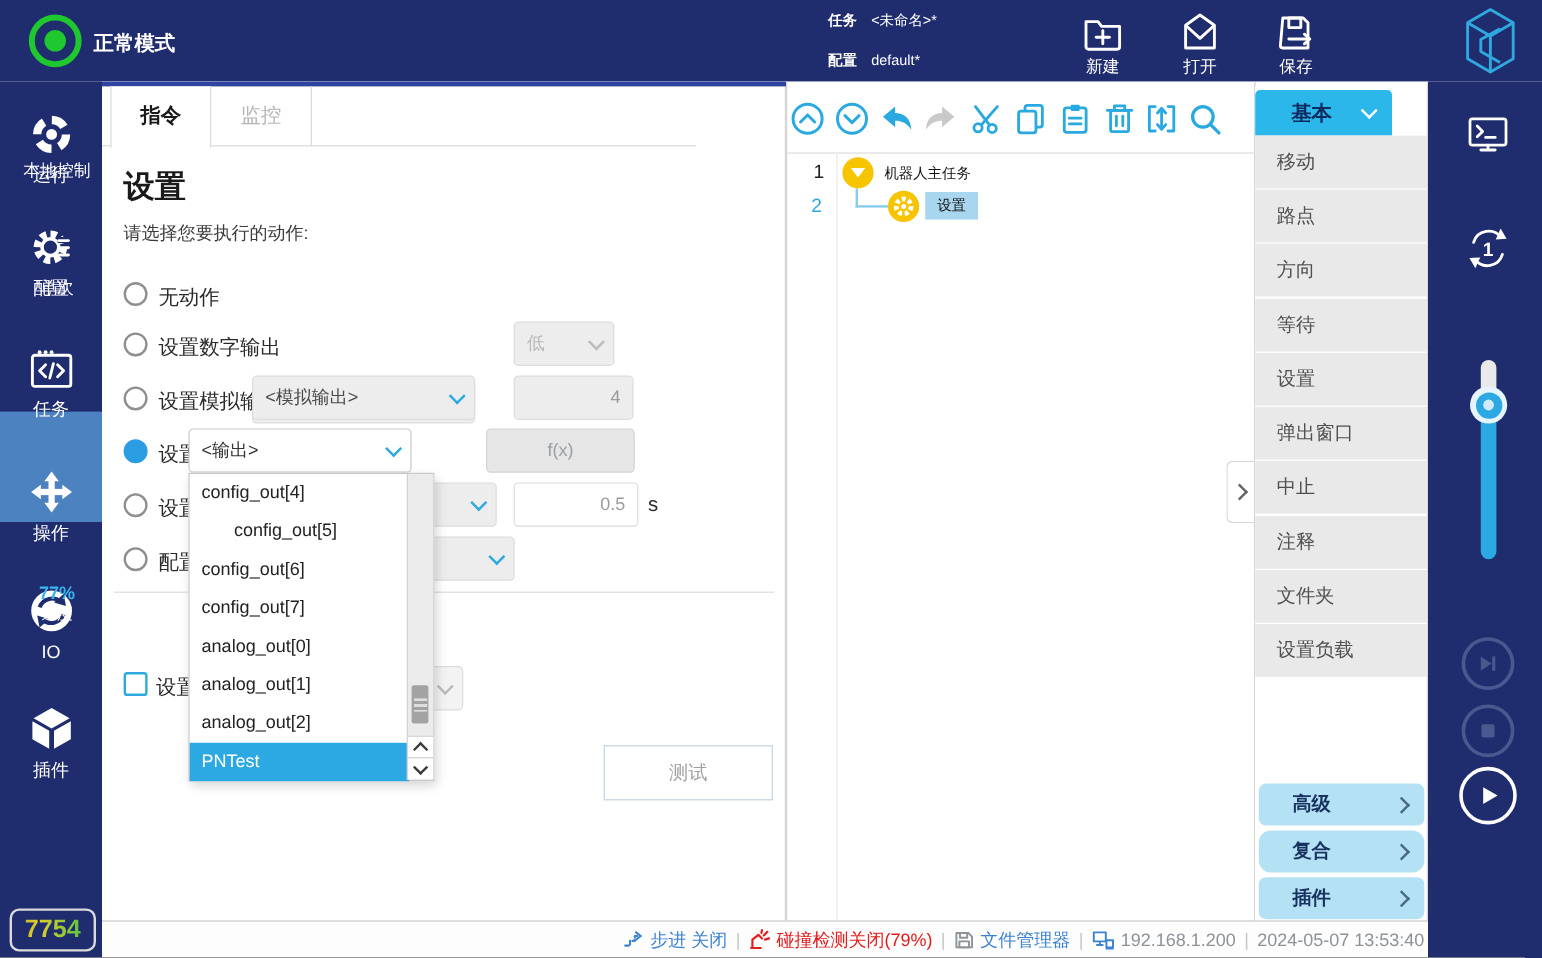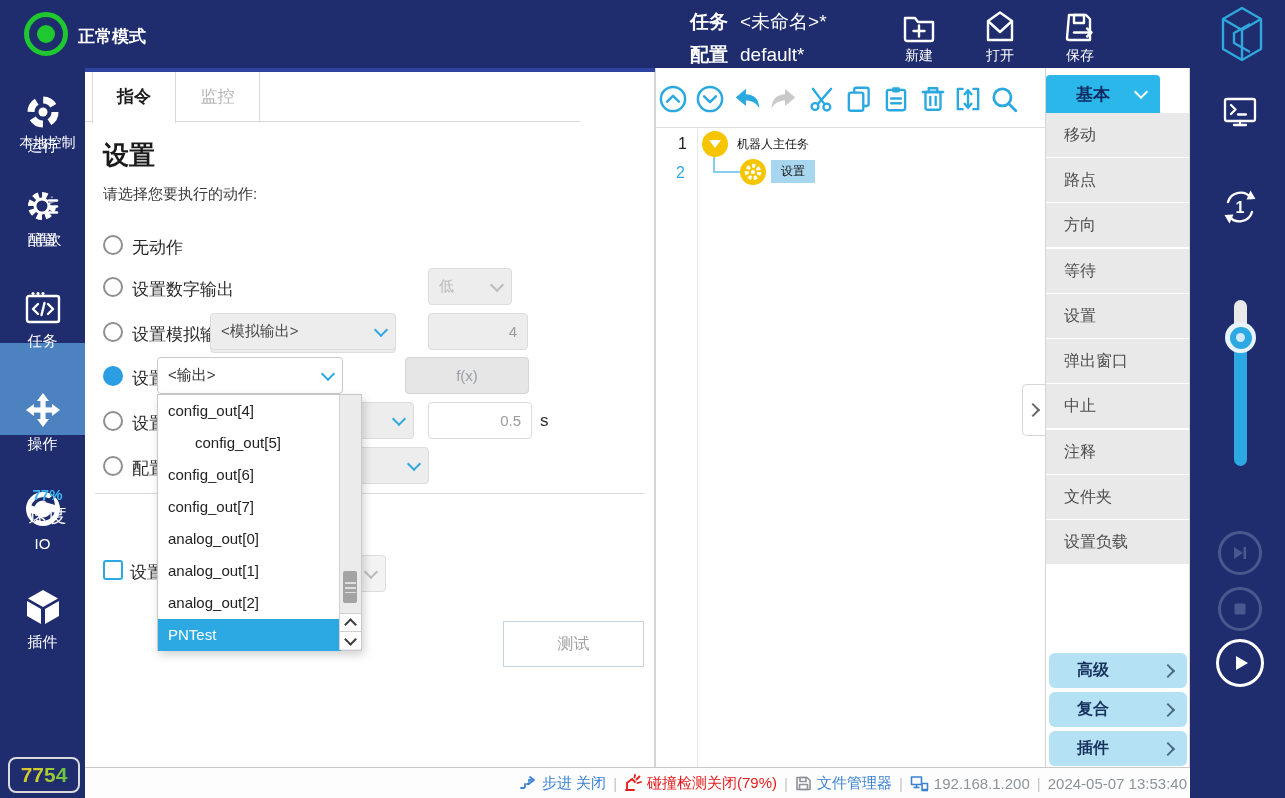--- a/index.html
+++ b/index.html
@@ -5,21 +5,21 @@
   html,body{margin:0;padding:0;background:#333;}
   .stage{position:relative;width:1285px;height:798px;background:#ffffff;overflow:hidden;
          font-family:"Liberation Sans","DejaVu Sans",sans-serif;}
   .abs{position:absolute;}
   
   .topbar{position:absolute;left:0;top:0;width:1285px;height:68px;background:#1f2c6e;color:#fff;}
   .status-ring{position:absolute;left:24px;top:12px;width:44px;height:44px;border:5px solid #1ec82e;
                border-radius:50%;box-sizing:border-box;display:flex;align-items:center;justify-content:center;}
   .status-dot{width:18px;height:18px;border-radius:50%;background:#1ec82e;}
   .mode{position:absolute;left:78px;top:25px;font-size:17px;font-weight:bold;}
-  .tb-kv{position:absolute;left:690px;font-size:19px;white-space:nowrap;}
+  .tb-kv{position:absolute;left:690px;font-size:12px;white-space:nowrap;}
   .tb-kv .k{font-weight:bold;margin-right:12px;}
   .tb-btn{position:absolute;top:8px;width:62px;text-align:center;color:#fff;cursor:pointer;}
   .tb-btn svg{display:block;margin:0 auto;}
   .tb-btn .lb{font-size:14px;margin-top:1px;}
   
   .lsb{position:absolute;left:0;top:68px;width:85px;height:730px;background:#1f2c6e;}
   .nav{position:absolute;left:0;width:85px;display:flex;flex-direction:column;align-items:center;gap:7px;
        color:#fff;cursor:pointer;}
   .nav .nav-lb{font-size:15px;}
   .nav-active{position:absolute;left:0;top:275px;width:85px;height:92px;background:#4d82c1;}
@@ -437,21 +437,21 @@
   <div class="cmditem" style="top:339px;">弹出窗口</div>
   <div class="cmditem" style="top:384px;">中止</div>
   <div class="cmditem" style="top:430px;">注释</div>
   <div class="cmditem" style="top:475px;">文件夹</div>
   <div class="cmditem" style="top:520px;">设置负载</div>
 
   <div class="cmdgroup" style="top:653px;gap:39px;">
     <div class="t">高级</div>
     <div class="chev-right"></div>
   </div>
-  <div class="cmdgroup" style="top:692px;">
+  <div class="cmdgroup" style="top:692px;border-radius:10px;">
     <div class="t">复合</div>
     <div class="chev-right"></div>
   </div>
   <div class="cmdgroup" style="top:731px;">
     <div class="t">插件</div>
     <div class="chev-right"></div>
   </div>
 
   <div class="rsb"></div>
 
@@ -475,21 +475,21 @@
 
   <div class="slider-track-top"></div>
   <div class="slider-track-bot"></div>
   <div class="slider-handle">
     <div class="mid">
         <div class="core"></div>
       </div>
   </div>
 
   <div class="speedpct">77%</div>
-  <div class="rsb-lb" style="top:503px;font-size:19px;">速度</div>
+  <div class="rsb-lb" style="top:503px;font-size:13px;">速度</div>
 
   <div class="cbtn cbtn-dim" style="left:1218px;top:531px;width:44px;height:44px;">
     <svg width="22" height="22" viewBox="0 0 22 22">
       <polygon points="5,5 14,11 5,17" fill="#49598f"></polygon>
         <rect x="14.5" y="5" width="2.6" height="12" fill="#49598f"></rect>
     </svg>
   </div>
   <div class="cbtn cbtn-dim" style="left:1218px;top:587px;width:44px;height:44px;">
     <svg width="20" height="20" viewBox="0 0 20 20">
       <rect x="4.5" y="4.5" width="11" height="11" rx="1.5" fill="#49598f"></rect>

